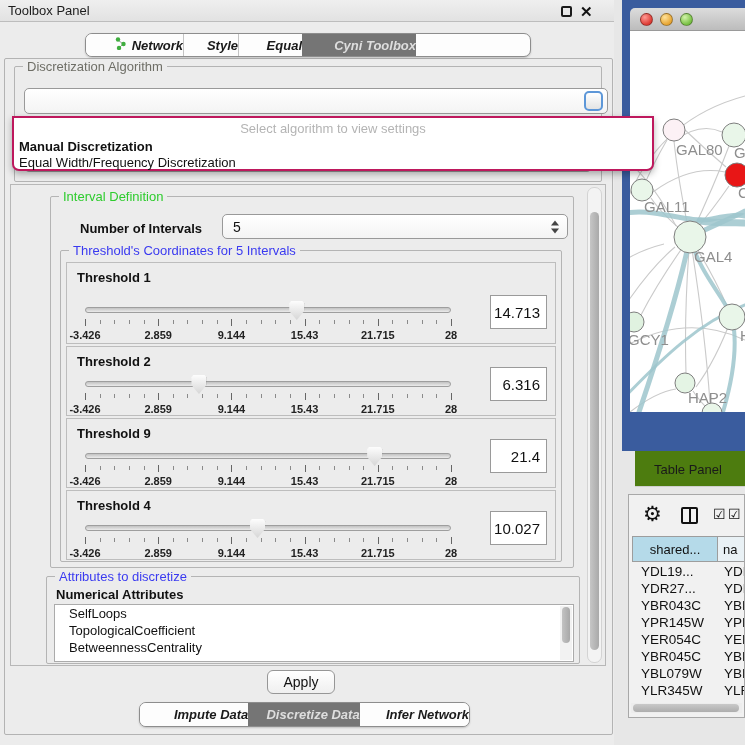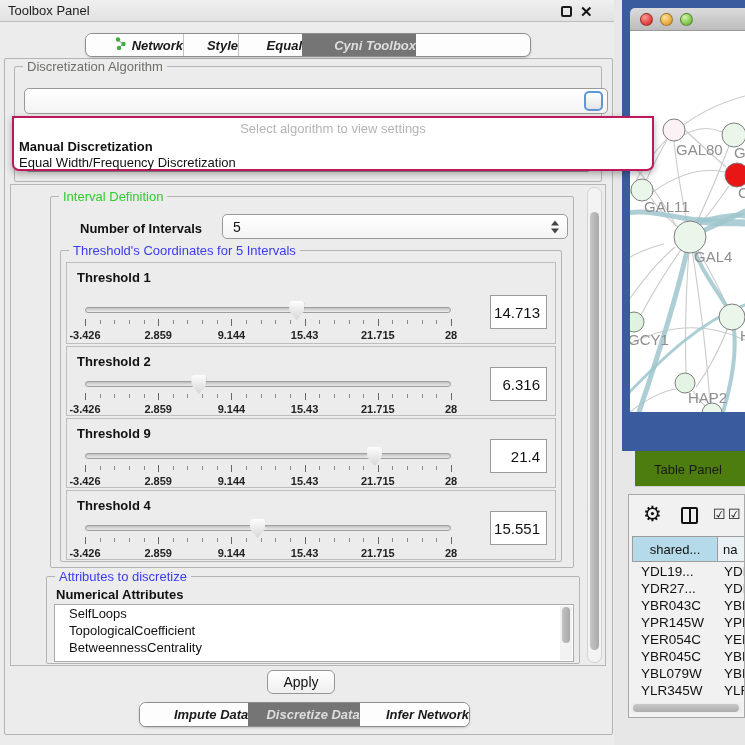--- a/index.html
+++ b/index.html
@@ -397,21 +397,21 @@
         </div>
       <div class="ticklabels">
           <span style="left: 0%;">-3.426</span>
           <span style="left: 20%;">2.859</span>
           <span style="left: 40%;">9.144</span>
           <span style="left: 60%;">15.43</span>
           <span style="left: 80%;">21.715</span>
           <span style="left: 100%;">28</span>
         </div>
     </div>
-    <div class="value-box">15.551</div>
+    <div class="value-box">10.027</div>
   </div>
 
   <div class="group" id="attr-group">
     <span class="gtitle blue">Attributes to discretize</span>
   </div>
   <span id="attr-list-label">Numerical Attributes</span>
   <div id="attr-list">
     <div id="attr-items">
         <div class="attr-item">SelfLoops</div>
         <div class="attr-item">TopologicalCoefficient</div>

